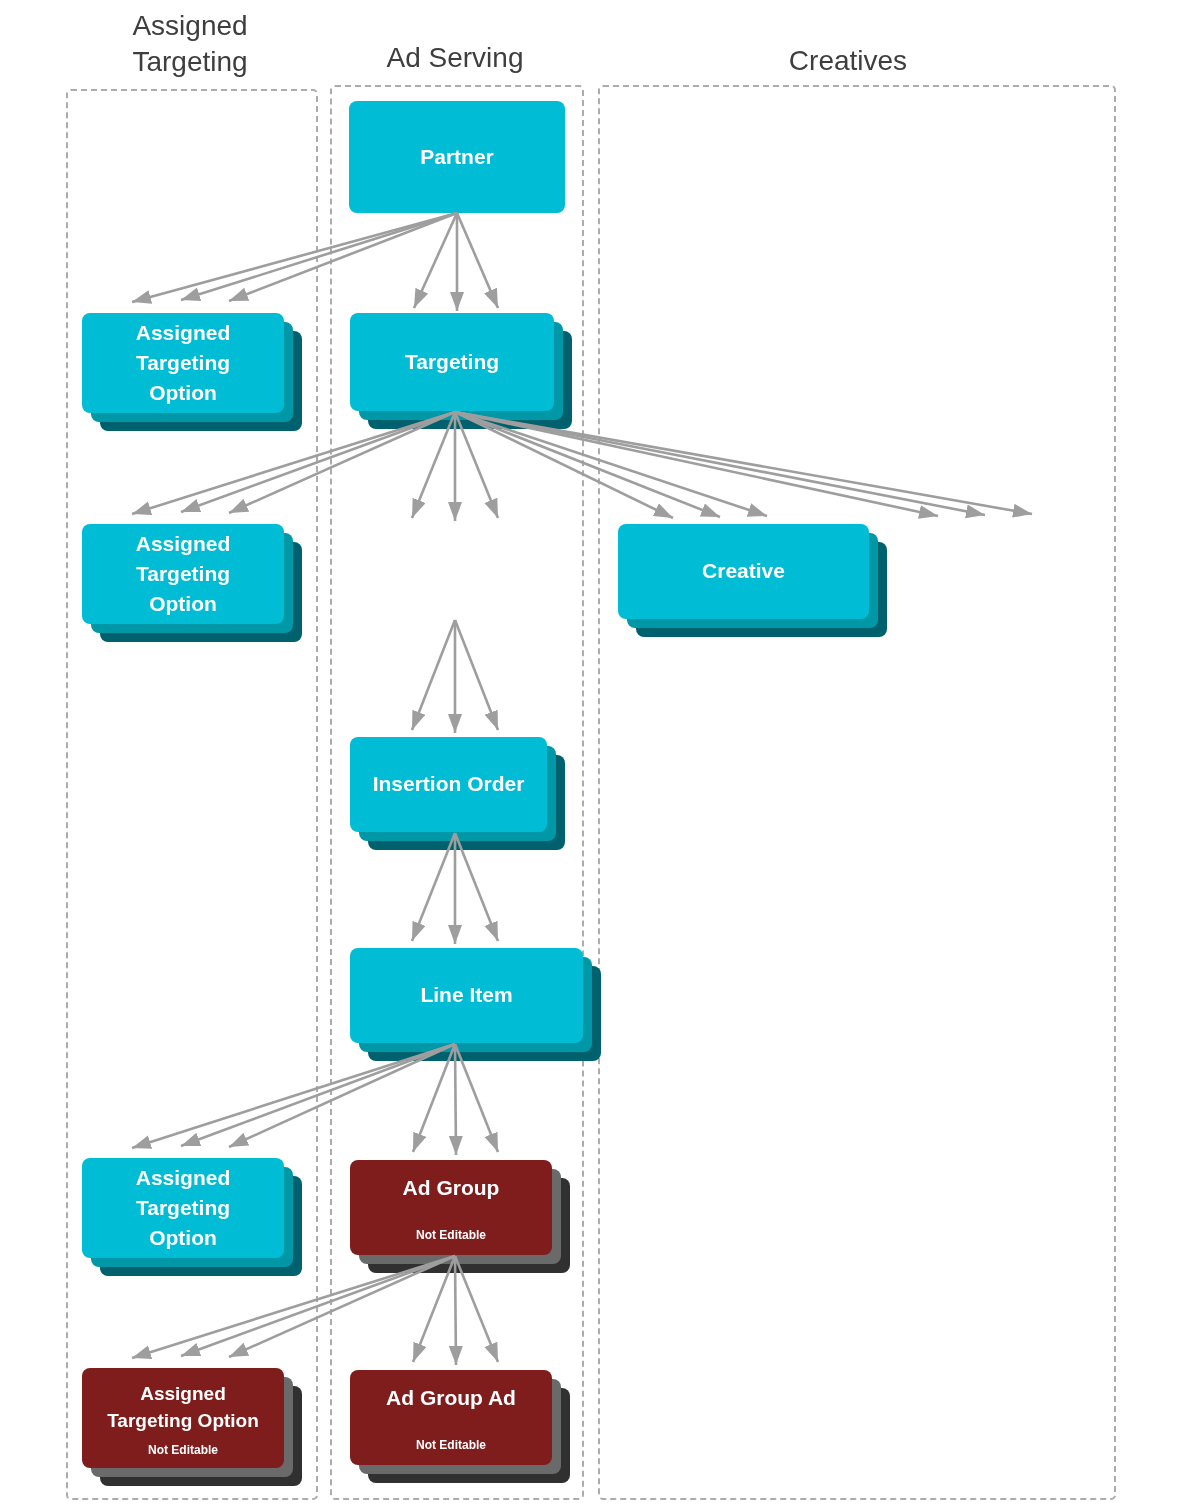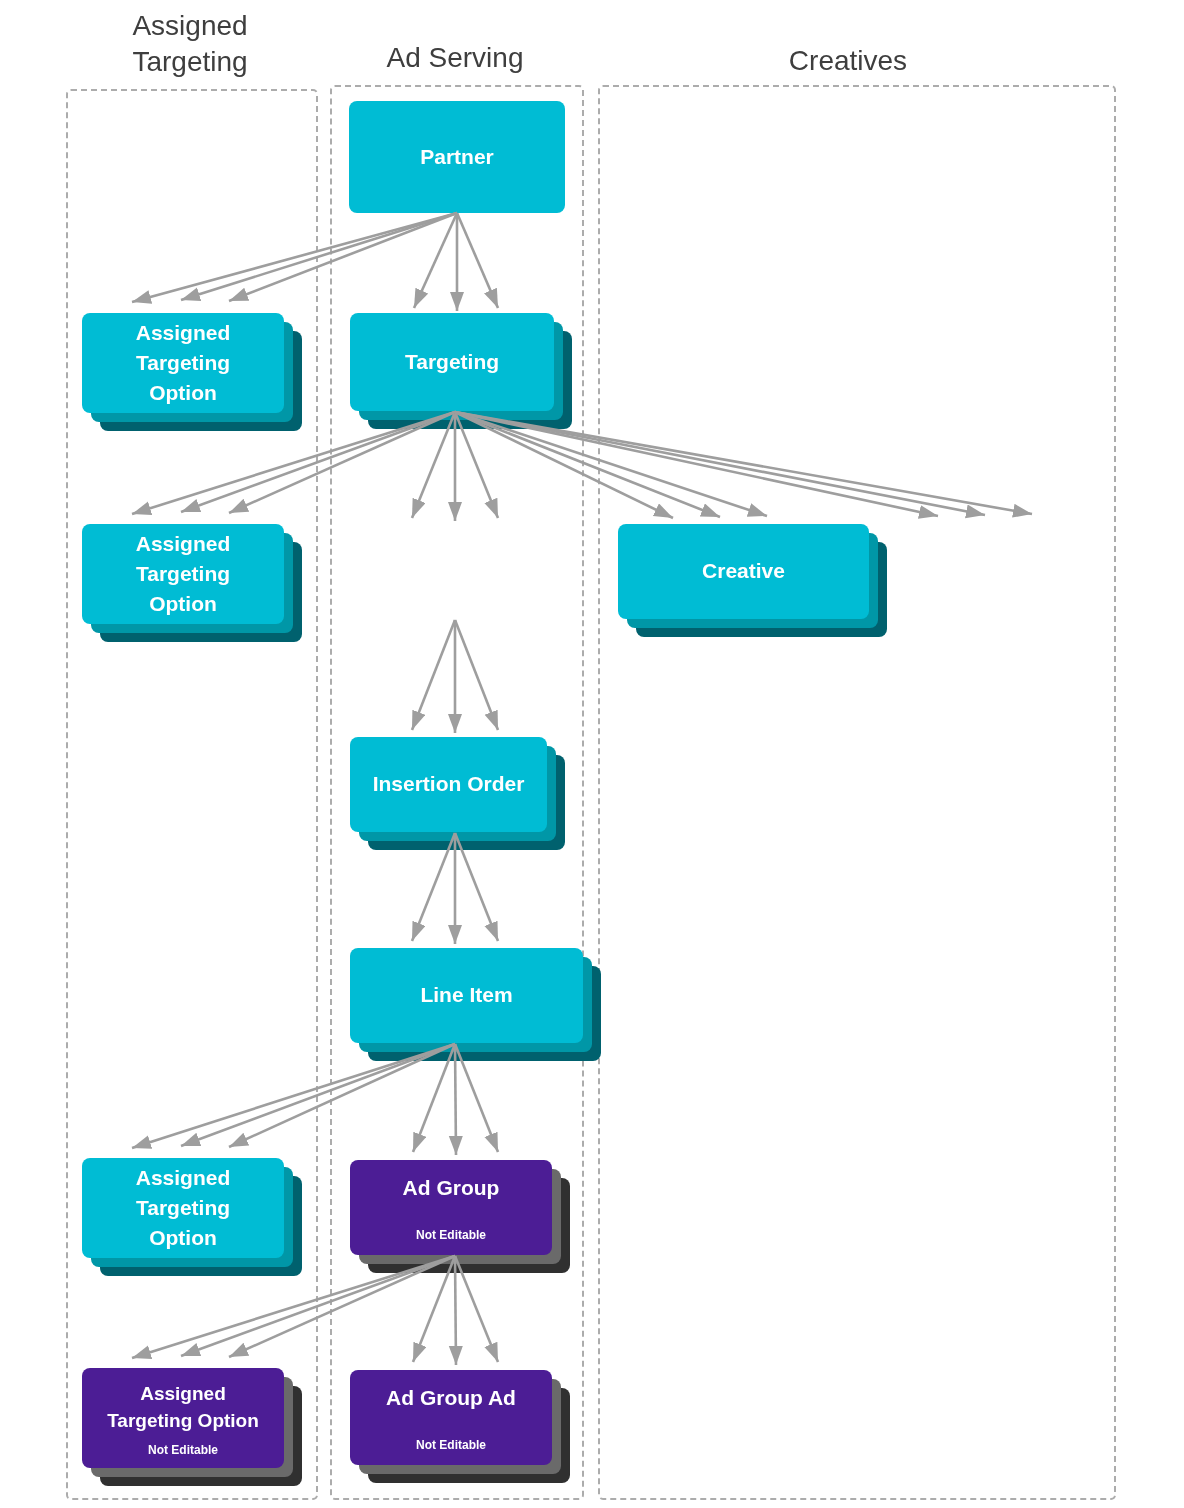--- a/index.html
+++ b/index.html
@@ -20,21 +20,21 @@
   .l3{transform:translate(18px,18px);}
   .l2{transform:translate(9px,9px);}
   .face{
     position:absolute;left:0;top:0;right:0;bottom:0;border-radius:8px;
     display:flex;flex-direction:column;align-items:center;justify-content:center;
     color:#ffffff;font-weight:bold;text-align:center;
   }
   .teal .face{background:#00BCD4;}
   .teal .l2{background:#0097A7;}
   .teal .l3{background:#00616E;}
-  .gray .face{background:#4c1d95;text-align:center;}
+  .gray .face{background:#7f1d1d;text-align:center;}
   .gray .l2{background:#6A6A6A;}
   .gray .l3{background:#303030;}
   .node-title{font-size:21px;line-height:1.25;}
   .ato-line{display:block;font-size:21px;line-height:1.42;}
   .ato-line-sm{display:block;font-size:19px;line-height:1.42;}
   .face.split{justify-content:space-between;padding:15px 8px 13px 8px;box-sizing:border-box;}
   .sub-label{font-size:12px;line-height:1.2;}
   
   .edges{position:absolute;left:0;top:0;z-index:3;pointer-events:none;}
   .edges line{stroke:#9E9E9E;stroke-width:2.6;}

